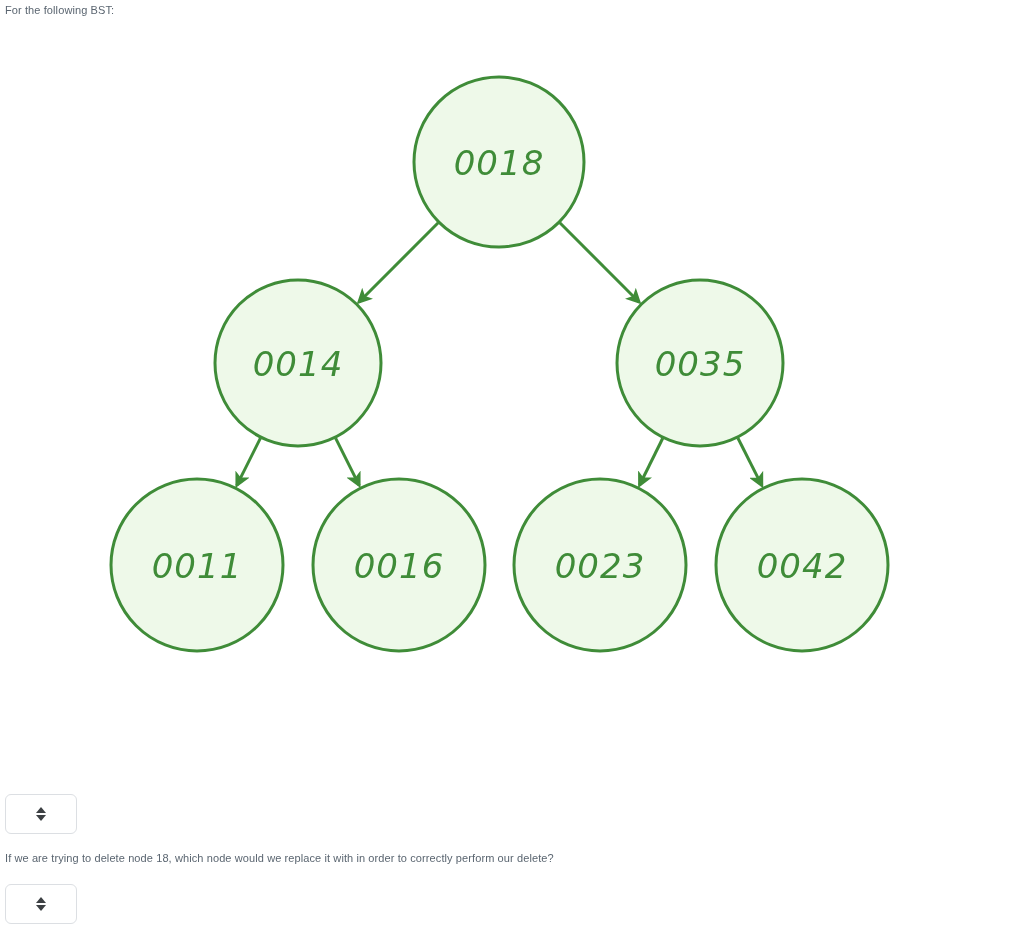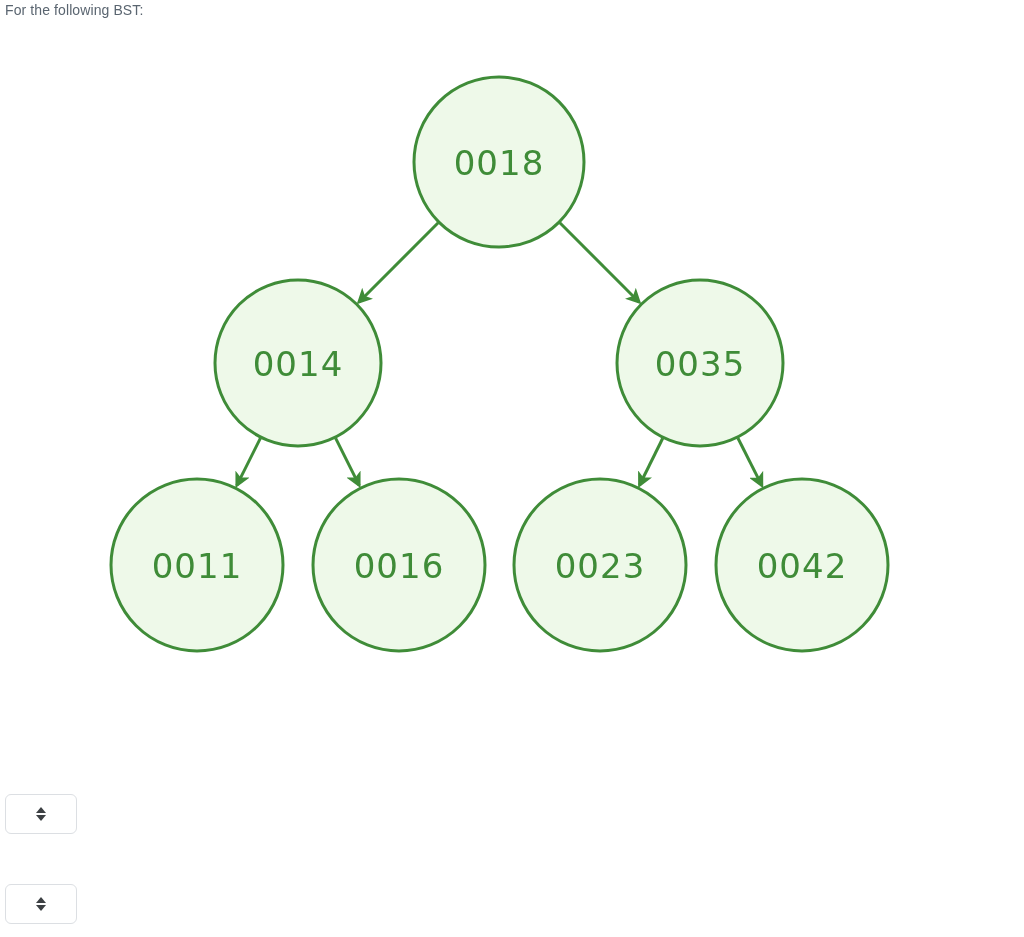--- a/index.html
+++ b/index.html
@@ -14,36 +14,37 @@
     font-family: "Liberation Sans", sans-serif;
     overflow: hidden;
   }
   .page {
     position: absolute;
     inset: 0;
   }
   .prompt-text {
     position: absolute;
     left: 5px;
-    font-size: 14px;
+    font-size: 11px;
     line-height: 20px;
     color: #5a6570;
     letter-spacing: 0.1px;
     white-space: nowrap;
   }
   #intro-text { top: 0px; }
   #question-1-text { top: 758px; }
   #question-2-text { top: 848px; }
 
   .tree-figure {
     position: absolute;
     left: 0px;
     top: 40px;
     width: 948px;
     height: 630px;
+    font-style: italic;
   }
   .tree-figure svg {
     display: block;
   }
   .node-circle {
     fill: #eef9e9;
     stroke: #3f8c38;
     stroke-width: 3;
   }
   .node-label {
@@ -156,20 +157,21 @@
   </div>
 
 
   <div class="answer-select" id="answer-select-1">
     <span class="stepper-glyph">
       <span class="arrow-up"></span>
       <span class="arrow-down"></span>
     </span>
   </div>
 
+  <div class="prompt-text" id="question-2-text">If we are trying to delete node 18, which node would we replace it with in order to correctly perform our delete?</div>
 
   <div class="answer-select" id="answer-select-2">
     <span class="stepper-glyph">
       <span class="arrow-up"></span>
       <span class="arrow-down"></span>
     </span>
   </div>
 
 </div>
 

